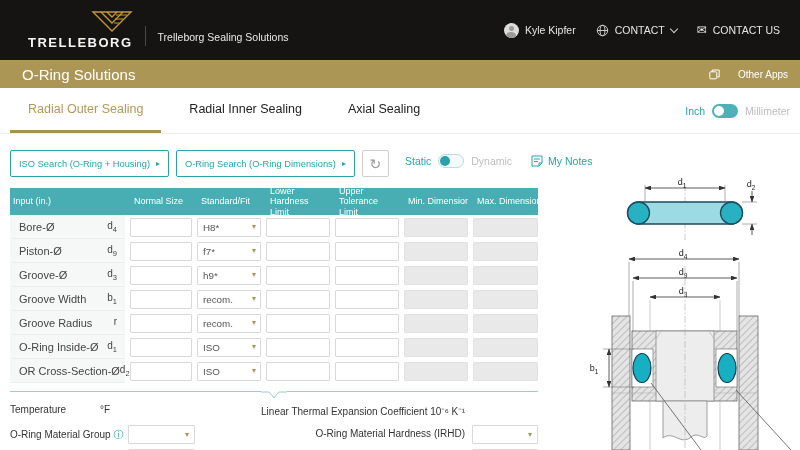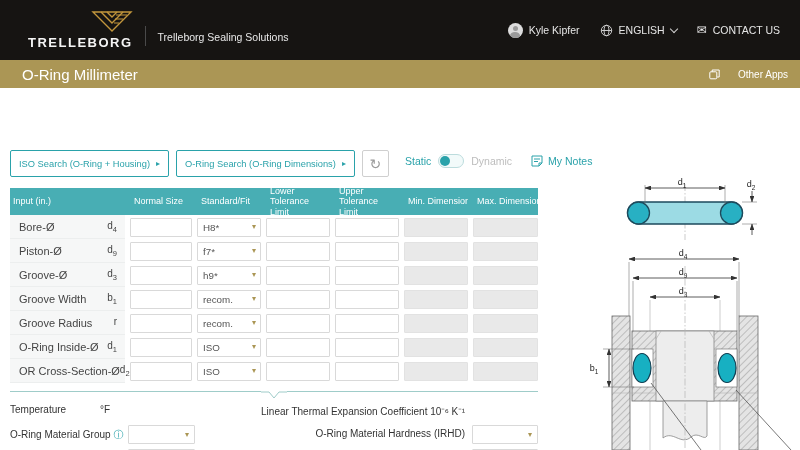--- a/index.html
+++ b/index.html
@@ -126,43 +126,55 @@
         <span>Kyle Kipfer</span>
       </div>
       <div class="hitem">
         <svg class="globe" viewBox="0 0 14 14">
           <g fill="none" stroke="#d8d8d8" stroke-width="1">
             <circle cx="7" cy="7" r="5.6"></circle>
             <ellipse cx="7" cy="7" rx="2.6" ry="5.6"></ellipse>
             <line x1="1.4" y1="7" x2="12.6" y2="7"></line>
           </g>
         </svg>
-        <span>ENGLISH</span>
+        <span>CONTACT</span>
         <span class="chev"></span>
       </div>
       <div class="hitem">
         <span class="mail-glyph">✉</span>
         <span>CONTACT US</span>
       </div>
     </div>
   </div>
 
   <div class="appbar">
-    <span class="app-title">O-Ring Millimeter</span>
+    <span class="app-title">O-Ring Solutions</span>
     <div class="other-apps">
       <svg width="11" height="11" viewBox="0 0 11 11">
         <g fill="none" stroke="#fff" stroke-width="1">
           <rect x="0.8" y="2.8" width="7" height="7" rx="1"></rect>
           <path d="M3.2,2.8 L3.2,1 L10.2,1 L10.2,8 L8.2,8"></path>
         </g>
       </svg>
       <span>Other Apps</span>
     </div>
   </div>
 
+  <div class="tabsrow">
+    <div class="tab active">Radial Outer Sealing</div>
+    <div class="tab">Radial Inner Sealing</div>
+    <div class="tab">Axial Sealing</div>
+    <div class="unit-toggle">
+      <span class="ut-left">Inch</span>
+      <div class="pill">
+          <div class="knob"></div>
+        </div>
+      <span class="ut-right">Millimeter</span>
+    </div>
+  </div>
 
   <div class="controls">
     <div class="tealbtn">
       <span>ISO Search (O-Ring + Housing)</span>
       <span class="arrow">▸</span>
     </div>
     <div class="tealbtn">
       <span>O-Ring Search (O-Ring Dimensions)</span>
       <span class="arrow">▸</span>
     </div>
@@ -188,21 +200,21 @@
       </svg>
       <span>My Notes</span>
     </div>
   </div>
 
   <div class="table">
     <div class="thead grid7">
       <div class="hc first">Input (in.)</div>
       <div class="hc">Normal Size</div>
       <div class="hc">Standard/Fit</div>
-      <div class="hc">Lower Tolerance Limit</div>
+      <div class="hc">Lower Hardness Limit</div>
       <div class="hc">Upper Tolerance Limit</div>
       <div class="hc" style="white-space:nowrap">Min. Dimension</div>
       <div class="hc" style="white-space:nowrap">Max. Dimension</div>
     </div>
 
     <div class="trow grid7">
       <div class="lcell">
         <span class="rlabel">Bore-Ø</span>
         <span class="rsym"><span>d</span><sub>4</sub></span>
       </div>

